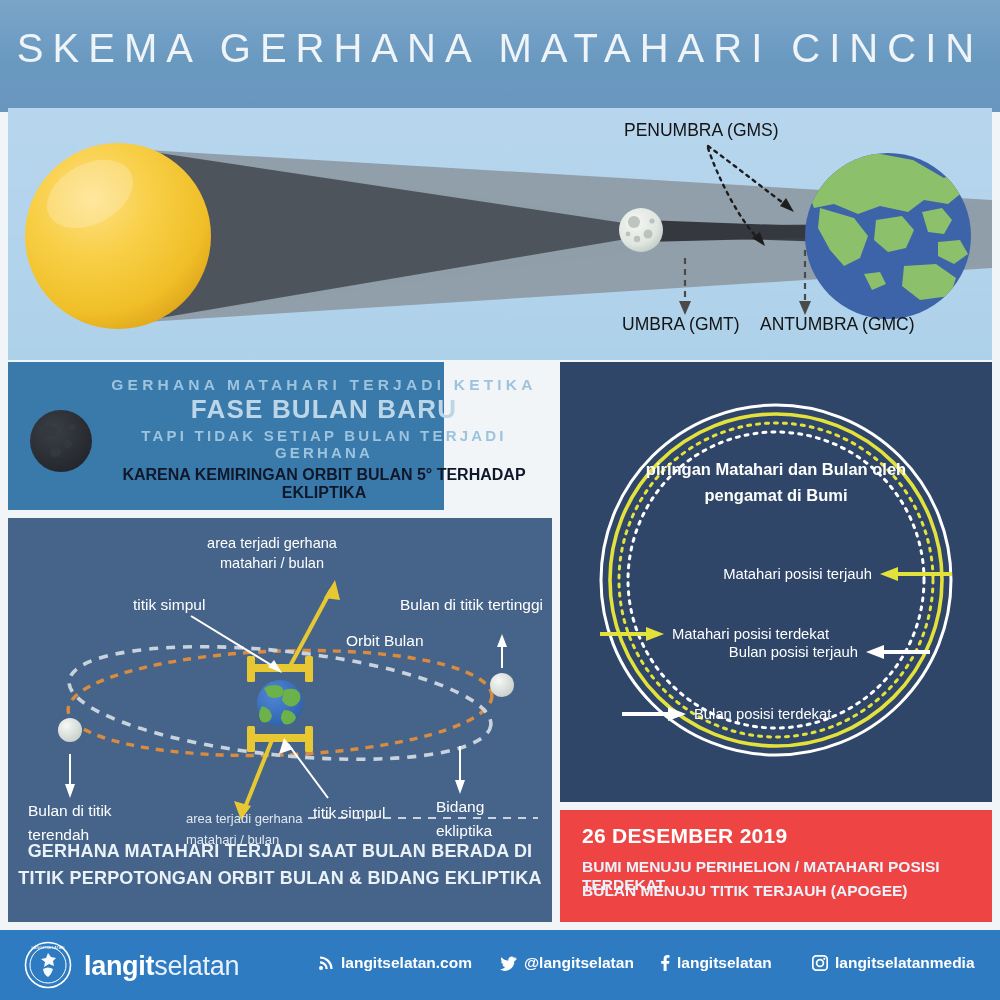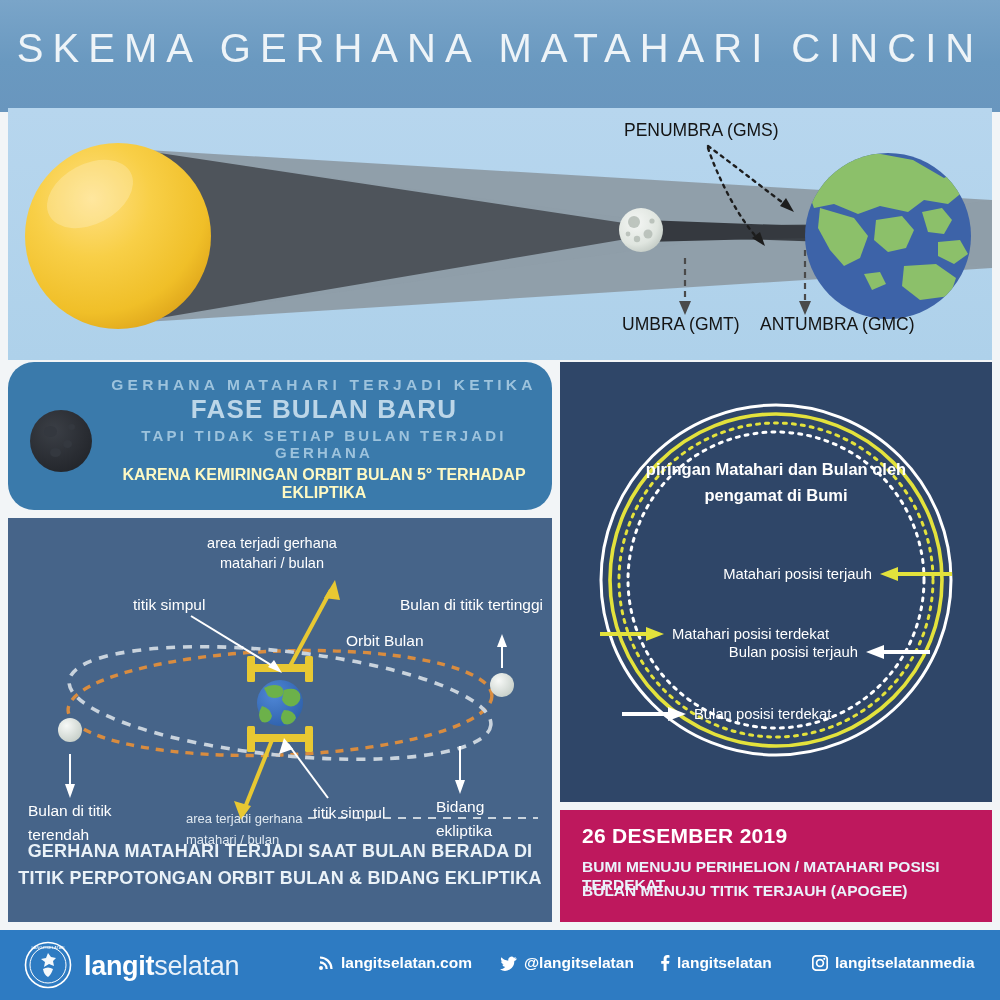--- a/index.html
+++ b/index.html
@@ -12,45 +12,45 @@
   .header-title{position:absolute;left:0;top:26px;width:1000px;text-align:center;
     font-size:40px;letter-spacing:9px;color:#eef4f8;font-weight:400;
     font-family:"Liberation Sans",sans-serif;white-space:nowrap;}
 
   
   .topdiagram{position:absolute;left:8px;top:108px;width:984px;height:252px;
     background:linear-gradient(180deg,#b7d6ee 0%,#aed1ea 100%);overflow:hidden;}
   .topdiagram svg{display:block;}
 
   
-  .fase{position:absolute;left:8px;top:362px;width:544px;height:148px;
-    background:#3a7aab;border-radius:26px;}
+  .fase{position:absolute;left:8px;top:362px;width:436px;height:148px;
+    background:#3a7aab;}
   .fase-moon{position:absolute;left:22px;top:48px;width:62px;height:62px;border-radius:50%;
     background:radial-gradient(circle at 38% 33%,#3b3f46 0%,#2a2d33 55%,#1c1f24 100%);}
   .fase-moon i{position:absolute;border-radius:50%;background:#34383f;display:block;}
   .fase-lines{position:absolute;left:96px;top:14px;width:440px;text-align:center;}
   .fase-l1{font-size:15.5px;letter-spacing:4.2px;color:#9dc3dd;font-weight:700;}
   .fase-l2{font-size:26px;letter-spacing:1.2px;color:#bcd6e8;font-weight:700;margin-top:2px;line-height:1.05;}
   .fase-l3{font-size:15px;letter-spacing:3.2px;color:#9dc3dd;font-weight:700;margin-top:4px;}
-  .fase-l4{font-size:16px;letter-spacing:0px;color:#fef9c3;font-weight:700;margin-top:5px;}
+  .fase-l4{font-size:16px;letter-spacing:0px;color:#0f172a;font-weight:700;margin-top:5px;}
 
   
   .orbit{position:absolute;left:8px;top:518px;width:544px;height:404px;background:#466489;overflow:hidden;}
   .orbit svg{display:block;}
   .orbit-caption{position:absolute;left:0;top:320px;width:544px;text-align:center;
     color:#eaf2f8;font-size:18px;font-weight:700;line-height:1.5;letter-spacing:.2px;}
 
   
   .rings{position:absolute;left:560px;top:362px;width:432px;height:440px;background:#2f4668;overflow:hidden;}
   .rings svg{display:block;}
   .rings-title{position:absolute;left:60px;top:95px;width:312px;text-align:center;
     color:#ffffff;font-size:16.5px;font-weight:700;line-height:1.55;}
 
   
-  .datebox{position:absolute;left:560px;top:810px;width:432px;height:112px;background:#be185d;}
+  .datebox{position:absolute;left:560px;top:810px;width:432px;height:112px;background:#ef4444;}
   .date-title{position:absolute;left:22px;top:14px;color:#ffffff;font-size:21px;font-weight:700;letter-spacing:.3px;}
   .date-l1{position:absolute;left:22px;top:48px;color:#eaf3fb;font-size:15.5px;font-weight:700;letter-spacing:0px;}
   .date-l2{position:absolute;left:22px;top:72px;color:#eaf3fb;font-size:15.5px;font-weight:700;letter-spacing:0px;}
 
   
   .footer{position:absolute;left:0;top:930px;width:1000px;height:70px;background:#2e7bc2;padding-left:45px;}
   .logo-seal{position:absolute;left:24px;top:11px;width:48px;height:48px;}
   .wordmark{position:absolute;left:84px;top:21px;font-size:27px;color:#ffffff;letter-spacing:-.3px;}
   .wordmark b{font-weight:700;}
   .wordmark span{font-weight:300;color:#e8f1fa;}

